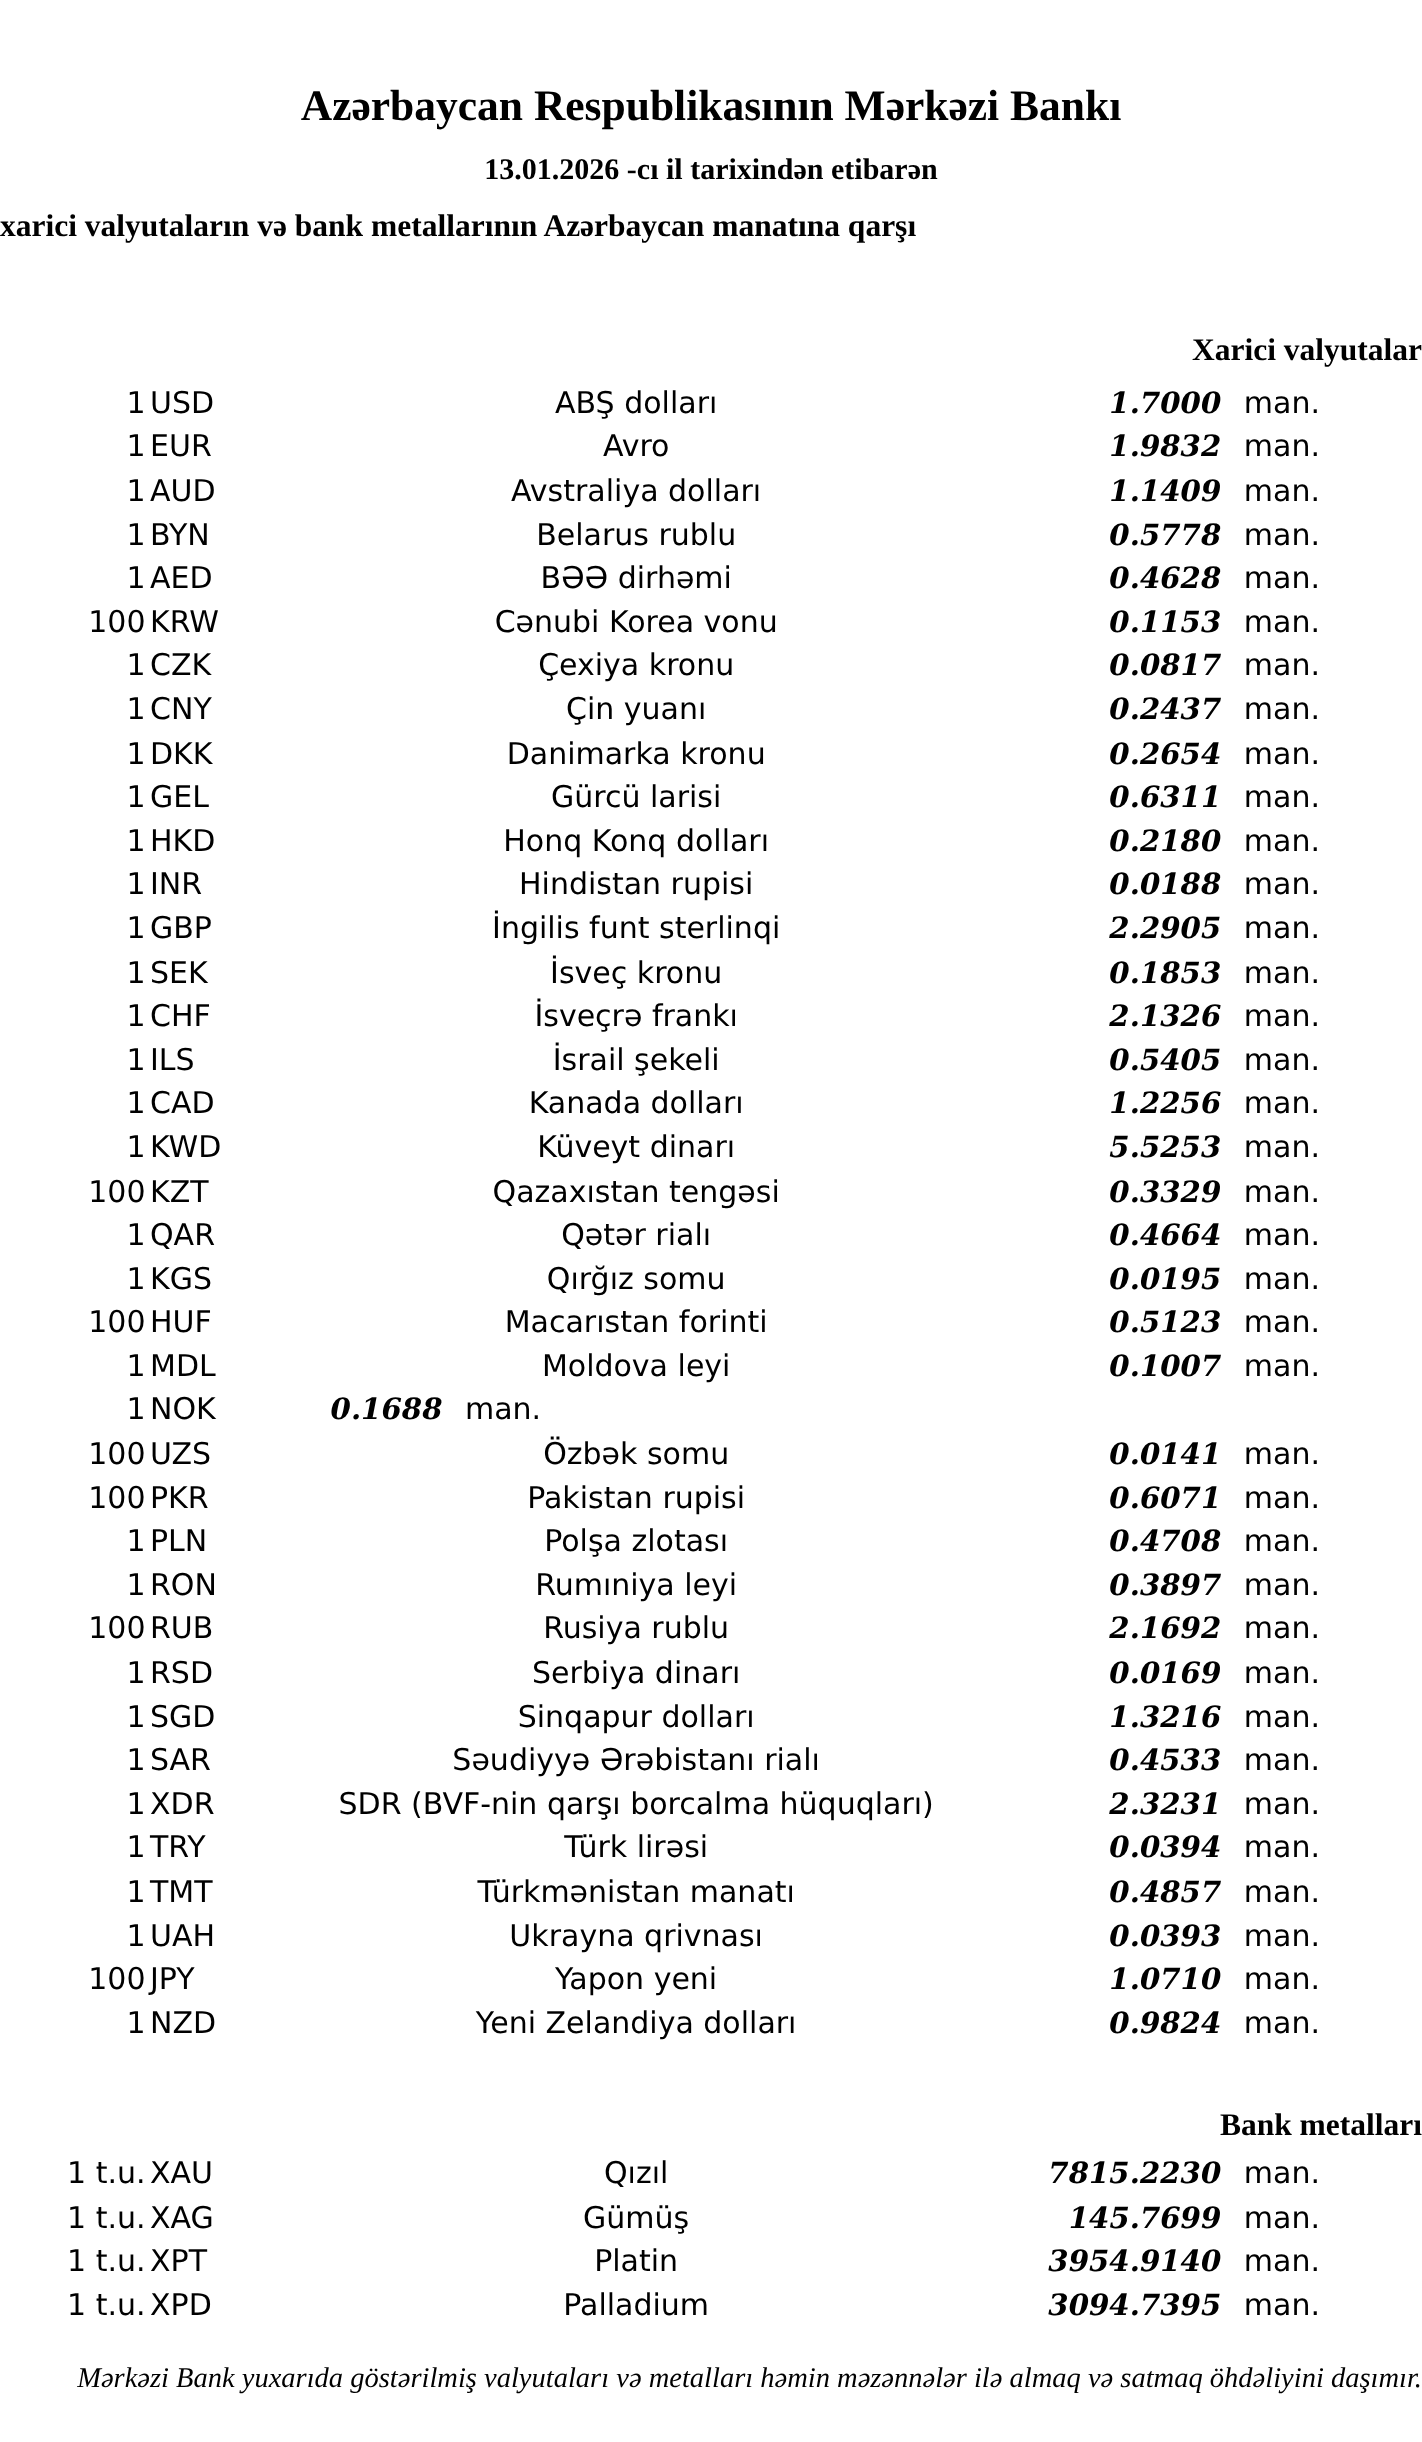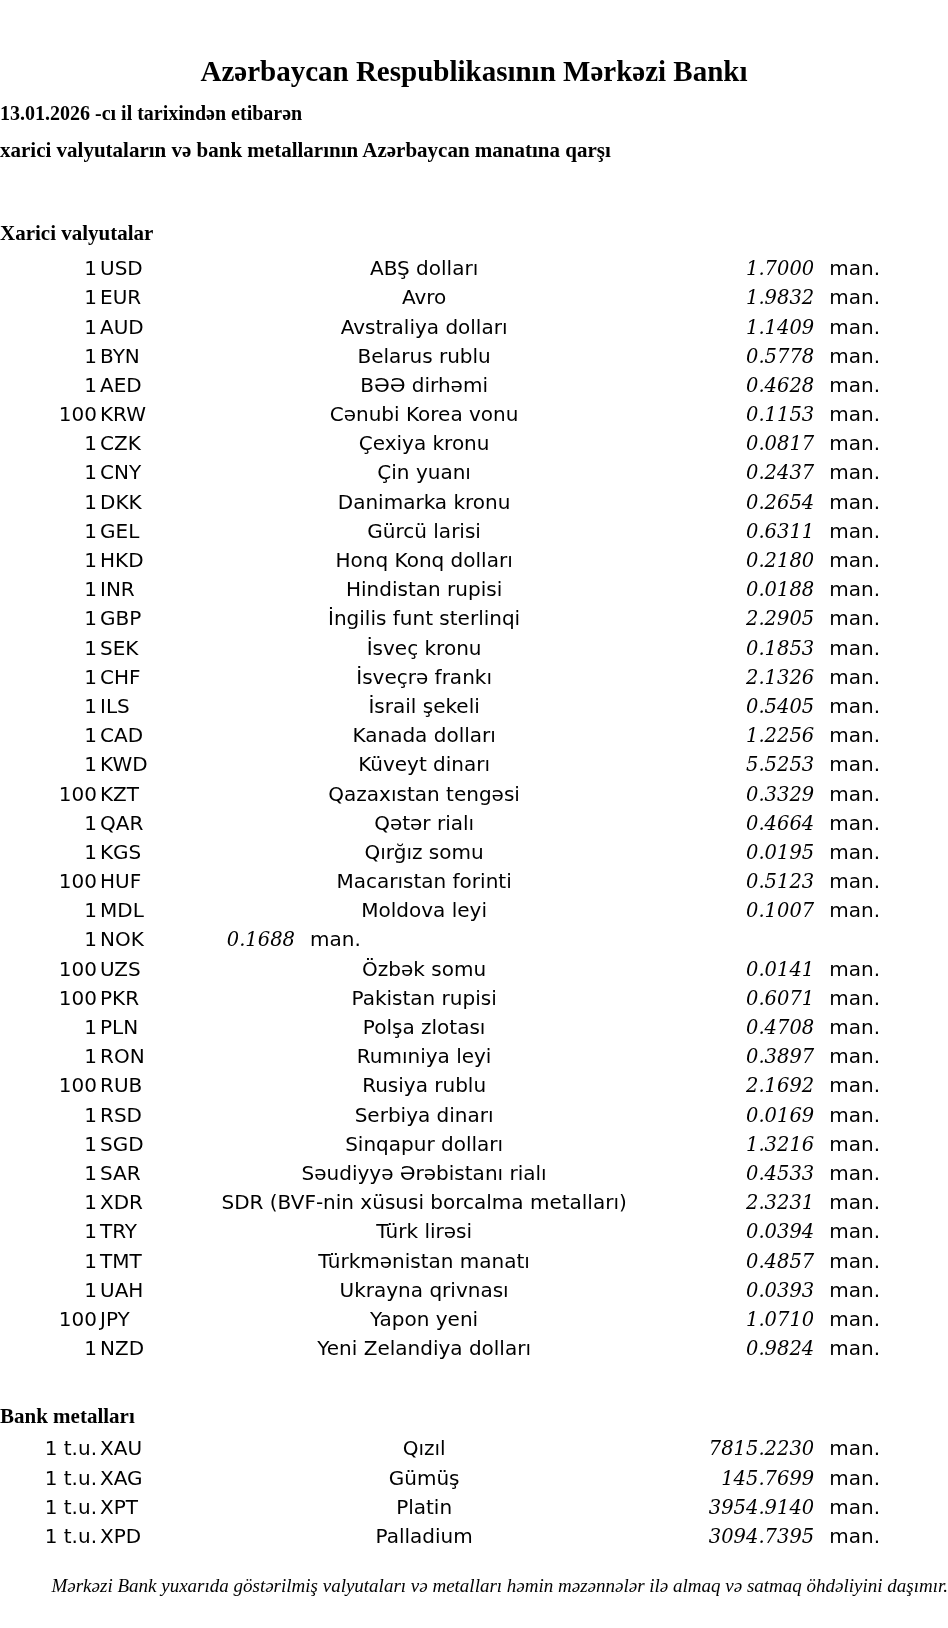--- a/index.html
+++ b/index.html
@@ -19,37 +19,37 @@
   .title {
     margin: 56px 0 0 0;
     text-align: center;
     font-family: "Liberation Serif", serif;
     font-weight: bold;
     font-size: 29px;
     line-height: 1.1;
   }
   .date-line {
     margin-top: 14px;
-    text-align: left;
+    text-align: center;
     font-family: "Liberation Serif", serif;
     font-weight: bold;
     font-size: 20px;
     line-height: 1.15;
   }
   .subtitle {
     margin-top: 13px;
     text-align: left;
     font-family: "Liberation Serif", serif;
     font-weight: bold;
     font-size: 21px;
     line-height: 1.15;
   }
   .section-heading {
     margin: 0;
-    text-align: left;
+    text-align: right;
     font-family: "Liberation Serif", serif;
     font-weight: bold;
     font-size: 21px;
     line-height: 1.1;
   }
   #currencies-heading { margin-top: 60px; }
   #metals-heading { margin-top: 42px; }
   .rates-table { margin-top: 9px; }
   #metals-table { margin-top: 6px; }
   .row {
@@ -77,21 +77,21 @@
     margin-left: 3px;
     text-align: center;
     overflow: hidden;
   }
   .rate {
     width: 132px;
     text-align: right;
     flex: 0 0 auto;
     font-family: "DejaVu Serif", serif;
     font-style: italic;
-    font-weight: normal;
+    font-weight: bold;
     font-size: 19.5px;
   }
   .man {
     margin-left: 15px;
     flex: 0 0 auto;
   }
   .footer {
     margin-top: 24px;
     text-align: right;
     font-family: "Liberation Serif", serif;
@@ -333,21 +333,21 @@
       <div class="row">
     <span class="qty">1</span>
     <span class="code">SAR</span>
     <span class="name">Səudiyyə Ərəbistanı rialı</span>
     <span class="rate">0.4533</span>
     <span class="man">man.</span>
   </div>
       <div class="row">
     <span class="qty">1</span>
     <span class="code">XDR</span>
-    <span class="name">SDR (BVF-nin xüsusi borcalma metalları)</span>
+    <span class="name">SDR (BVF-nin qarşı borcalma hüquqları)</span>
     <span class="rate">2.3231</span>
     <span class="man">man.</span>
   </div>
       <div class="row">
     <span class="qty">1</span>
     <span class="code">TRY</span>
     <span class="name">Türk lirəsi</span>
     <span class="rate">0.0394</span>
     <span class="man">man.</span>
   </div>

